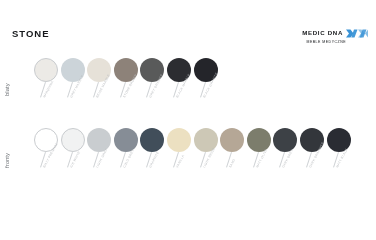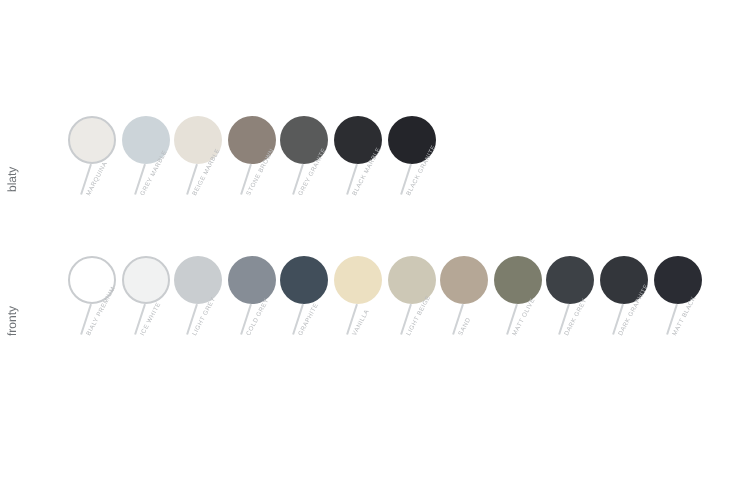--- a/index.html
+++ b/index.html
@@ -74,20 +74,43 @@
     font-size:3.1px;letter-spacing:.25px;
     color:#b7babd;line-height:1;white-space:nowrap;
     transform:rotate(-62deg);transform-origin:left top;
   }
 </style>
 </head>
 <body>
 
 <div id="board">
 
+  <div id="header">
+
+    <div id="page-title">STONE</div>
+
+    <div id="logo">
+      <div id="logo-top">
+        <span id="logo-word">MEDIC DNA</span>
+        <span id="logo-mark-wrap">
+          <svg id="logo-mark" width="22" height="9" viewBox="0 0 44 18">
+            <g fill="#3a93d6">
+              <path d="M0 1 L9 1 L15 9 L9 17 L0 17 L6 9 Z"></path>
+              <path d="M16 1 L23 1 L17 17 L10.5 17 Z" opacity="0.95"></path>
+              <path d="M24 1 L31 1 L37 9 L31 17 L24 17 L30 9 Z" opacity="0.55"></path>
+              <path d="M33 1 L41 1 L35 17 L27.5 17 Z" opacity="0.85"></path>
+              <path d="M38 9 L44 1 L44 17 Z" opacity="0.6"></path>
+            </g>
+          </svg>
+        </span>
+      </div>
+      <div id="logo-sub">MEBLE MEDYCZNE</div>
+    </div>
+
+  </div>
 
   <div class="row" id="row-blaty">
     <div class="row-label">blaty</div>
     <div class="swatches">
         <div class="swatch-item" style="left: 34px;">
           <div class="dot outline" style="background: rgb(236, 234, 230);"></div>
           <div class="leader"></div>
           <div class="swatch-label">MARQUINA</div>
         </div>
         <div class="swatch-item" style="left: 60.6px;">

